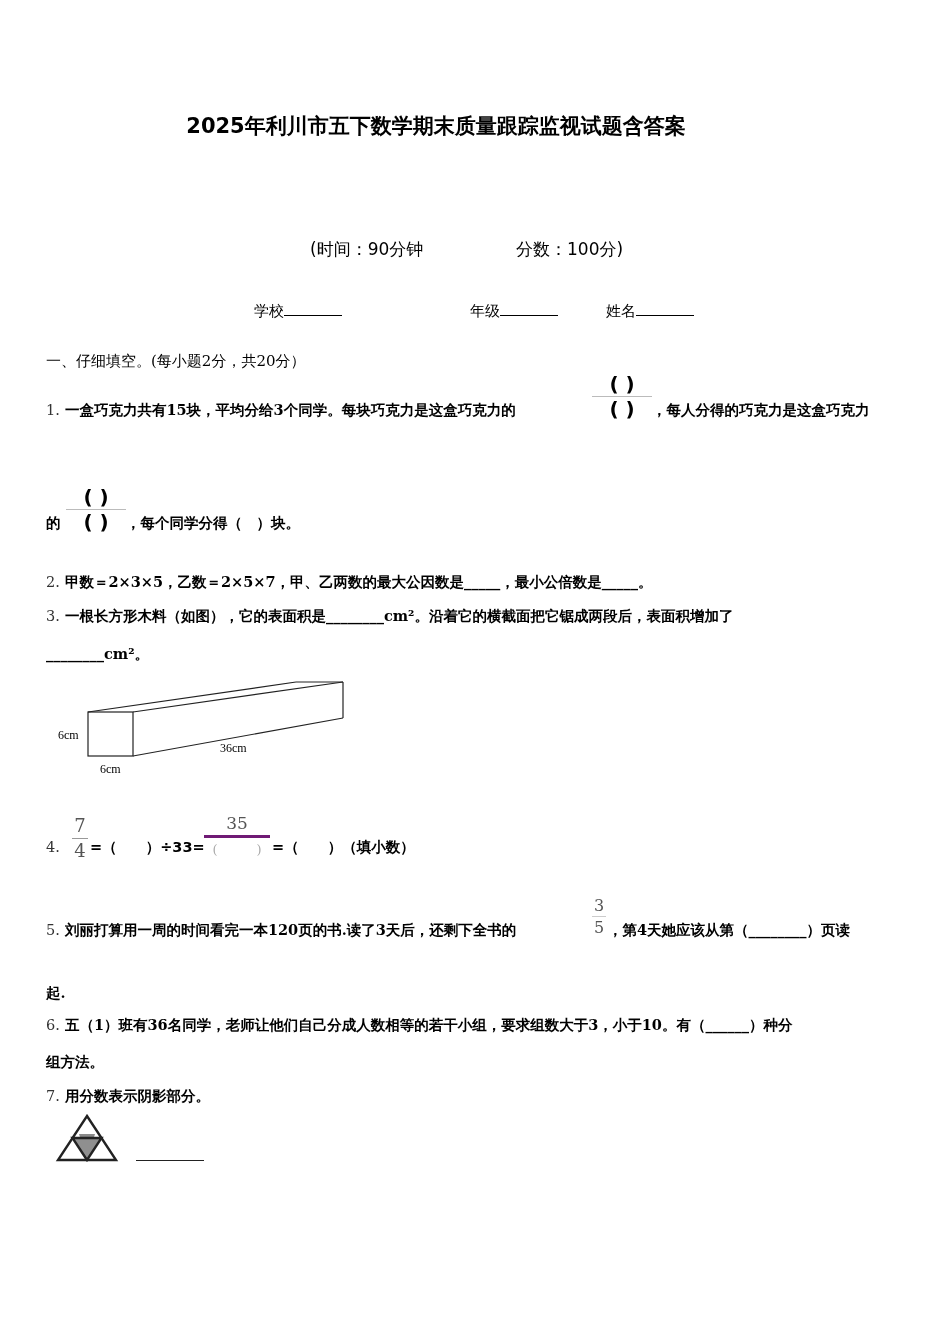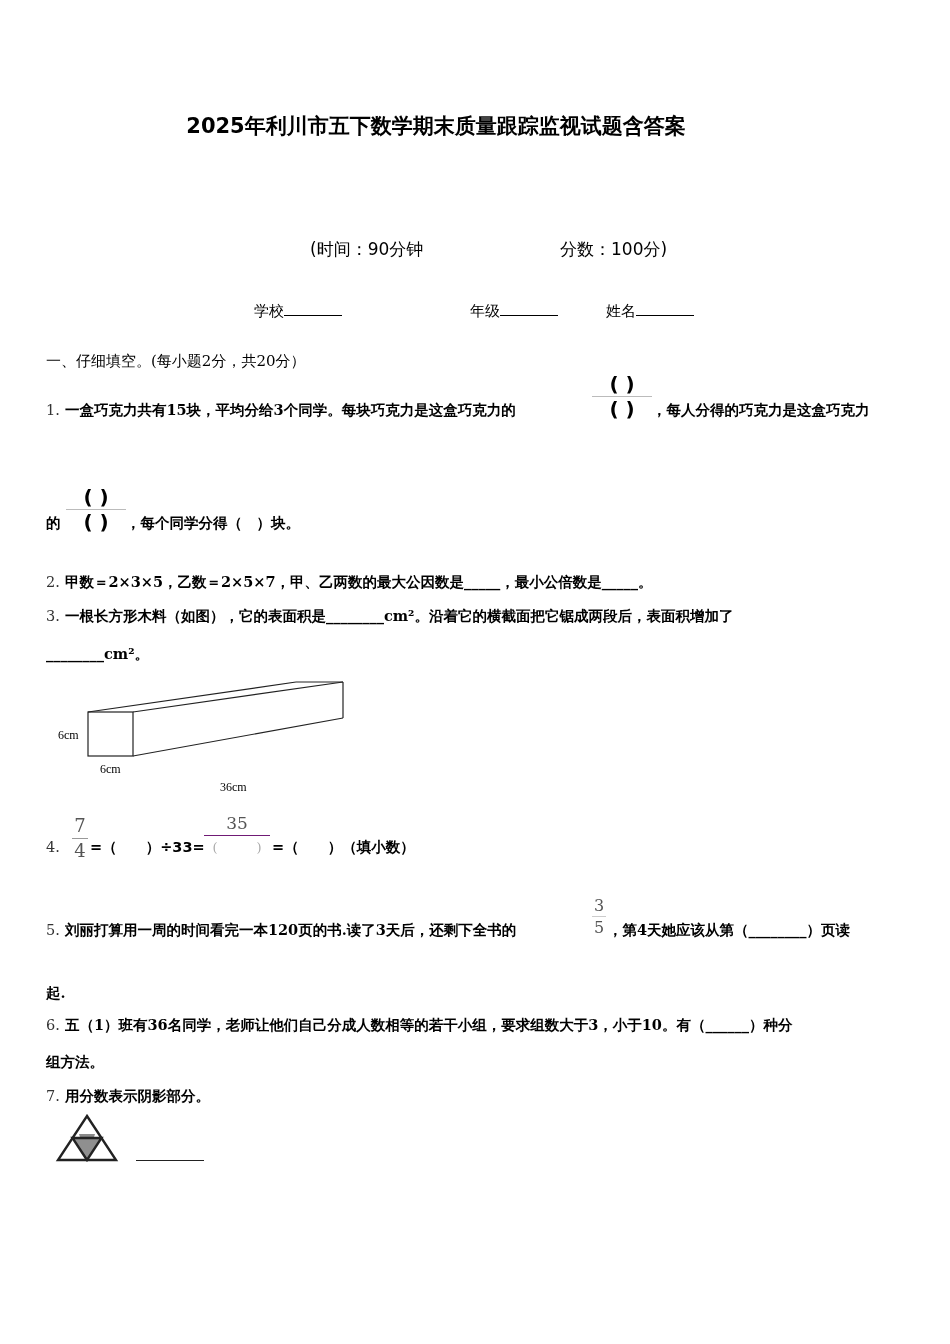--- a/index.html
+++ b/index.html
@@ -18,21 +18,21 @@
   .paren-frac { font-family: "DejaVu Sans", sans-serif; font-weight: bold; font-size: 20px; line-height: 24px; }
   .light { color: #555; font-weight: normal; font-family: "DejaVu Serif", serif; }
   .figlabel { font-family: Liberation Serif, serif; font-size: 12px; }
 </style>
 </head>
 <body>
 
 <div class="abs title">2025年利川市五下数学期末质量跟踪监视试题含答案</div>
 
 <div class="abs subtitle" style="left:310px;">(时间：90分钟</div>
-<div class="abs subtitle" style="left:516px;margin-left:44px;">分数：100分)</div>
+<div class="abs subtitle" style="left:516px;">分数：100分)</div>
 
 <div class="abs info" style="left:254px;">
   <span>学校</span><span class="blank" style="width:58px;"></span>
 </div>
 <div class="abs info" style="left:470px;">
   <span>年级</span><span class="blank" style="width:58px;"></span>
 </div>
 <div class="abs info" style="left:606px;">
   <span>姓名</span><span class="blank" style="width:58px;"></span>
 </div>
@@ -73,33 +73,33 @@
       <rect x="32" y="36" width="45" height="44"></rect>
       <line x1="32" y1="36" x2="240" y2="6"></line>
       <line x1="77" y1="36" x2="287" y2="6"></line>
       <line x1="240" y1="6" x2="287" y2="6"></line>
       <line x1="287" y1="6" x2="287" y2="42"></line>
       <line x1="77" y1="80" x2="287" y2="42"></line>
     </g>
   </svg>
   <span class="abs figlabel" style="top:52px; left:2px;">6cm</span>
   <span class="abs figlabel" style="top:86px; left:44px;">6cm</span>
-  <span class="abs figlabel" style="top:65px; left:164px;margin-top:39px;">36cm</span>
+  <span class="abs figlabel" style="top:65px; left:164px;">36cm</span>
 </div>
 
 <div class="abs q" style="top:838px; left:46px;">
   <span class="qn">4.</span>
 </div>
 <div class="abs light" style="top:814px; left:72px; width:16px; text-align:center; font-size:18px; line-height:24px;">
   <div style="border-bottom:1px solid #999;">7</div>
   <div>4</div>
 </div>
 <div class="abs q" style="top:838px; left:90px; font-family:'DejaVu Sans',sans-serif;">=（　　）÷33=</div>
 <div class="abs light" style="top:812px; left:204px; width:66px; text-align:center; font-size:17px; line-height:23px;">
-  <div style="border-bottom:1px solid #701a75;">35</div>
+  <div style="border-bottom:3px solid #701a75;">35</div>
   <div style="font-size:13px; color:#aaa;">(　　　)</div>
 </div>
 <div class="abs q" style="top:838px; left:272px; font-family:'DejaVu Sans',sans-serif;">=（　　）（填小数）</div>
 
 <div class="abs q" style="top:921px; left:46px;">
   <span class="qn">5.</span>
   <span>刘丽打算用一周的时间看完一本120页的书.读了3天后，还剩下全书的</span>
 </div>
 <div class="abs light" style="top:895px; left:592px; width:14px; text-align:center; font-size:16px; line-height:21px;">
   <div style="border-bottom:1px solid #ccc;">3</div>

